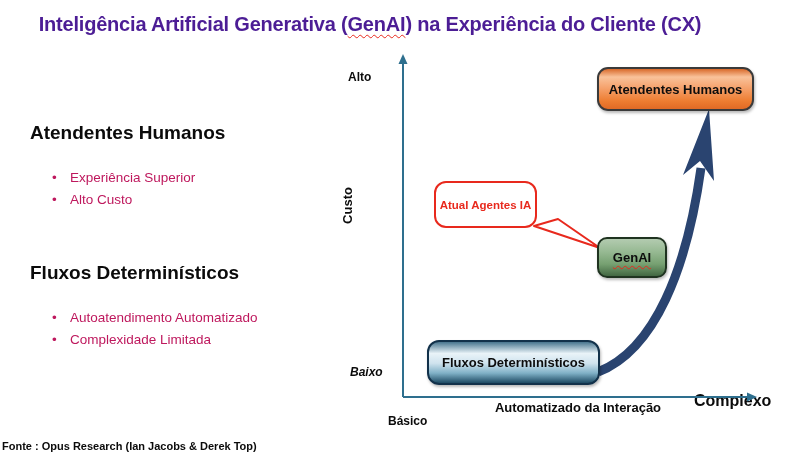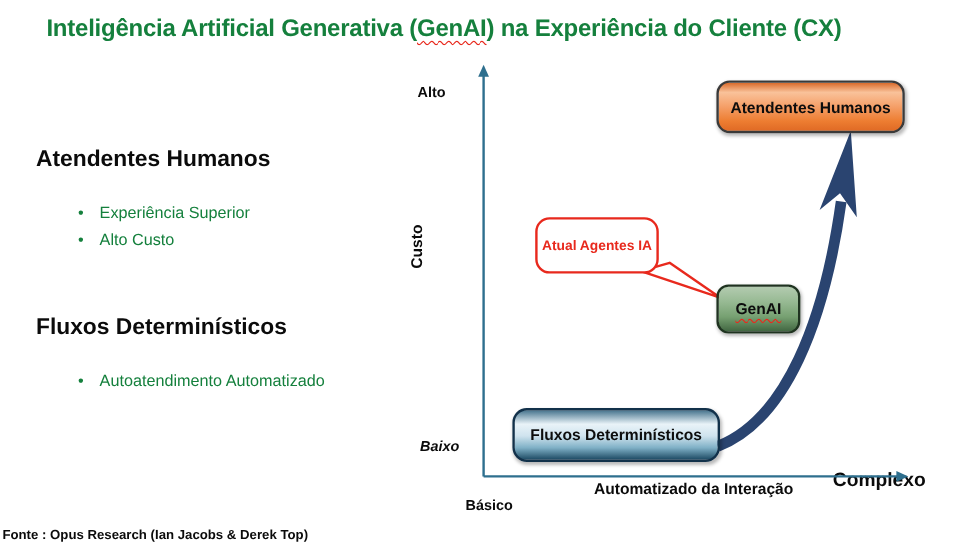--- a/index.html
+++ b/index.html
@@ -6,39 +6,39 @@
   body{
     width:800px;height:461px;position:relative;overflow:hidden;
     background:#ffffff;
     font-family:"Liberation Sans", sans-serif;
     color:#111;
   }
   
   .title{
     position:absolute;top:13px;left:0;width:740px;
     text-align:center;font-size:20px;font-weight:bold;
-    white-space:nowrap;color:#15803d;letter-spacing:-0.2px;
+    white-space:nowrap;color:#4c1d95;letter-spacing:-0.2px;
   }
   .squiggle{
     text-decoration:underline;
     text-decoration-style:wavy;
     text-decoration-color:#e8291d;
     text-decoration-thickness:1px;
     text-underline-offset:3px;
   }
   
   .lp-heading{
     position:absolute;left:30px;margin:0;
     font-size:19px;font-weight:bold;color:#0b0b0b;
   }
   #heading-1{top:122px;}
   #heading-2{top:262px;}
   .lp-list{
-    position:absolute;left:65px;margin:0;padding:0;list-style:none;
-    font-size:13.5px;line-height:22px;color:#15803d;
+    position:absolute;left:52px;margin:0;padding:0;list-style:none;
+    font-size:13.5px;line-height:22px;color:#be185d;
   }
   #list-1{top:167px;}
   #list-2{top:307px;}
   .lp-list li{position:relative;padding-left:18px;}
   .lp-list li::before{content:"•";position:absolute;left:0;top:0;}
   
   .chart-label{position:absolute;font-weight:bold;color:#0b0b0b;}
   #lbl-alto{left:348px;top:70px;font-size:12px;}
   #lbl-baixo{left:350px;top:365px;font-size:12px;font-style:italic;}
   #lbl-custo{
@@ -65,21 +65,21 @@
     border:2px solid #1f3320;border-radius:10px;font-size:13px;
     background:linear-gradient(180deg,#b3cbb0 0%,#96b992 35%,#76a071 68%,#426742 100%);
   }
   .node-atendentes{
     left:597px;top:67px;width:153px;height:40px;
     border:2px solid #3a3a3a;border-radius:11px;font-size:13px;
     background:linear-gradient(180deg,#d96a2b 0%,#f9c29a 20%,#f5a16b 48%,#ed7d31 80%,#e06a25 100%);
   }
   
   .callout{
-    position:absolute;left:446px;top:181px;width:99px;height:43px;z-index:2;
+    position:absolute;left:434px;top:181px;width:99px;height:43px;z-index:2;
     background:#ffffff;border:2px solid #e8291d;border-radius:12px;
     display:flex;align-items:center;justify-content:center;
     color:#e8291d;font-weight:bold;font-size:11.5px;white-space:nowrap;
   }
   
   .footer{
     position:absolute;left:2px;top:440px;
     font-size:11px;font-weight:bold;color:#0b0b0b;
   }
 </style>
@@ -90,20 +90,21 @@
 
 <h2 class="lp-heading" id="heading-1">Atendentes Humanos</h2>
 <ul class="lp-list" id="list-1">
   <li>Experiência Superior</li>
   <li>Alto Custo</li>
 </ul>
 
 <h2 class="lp-heading" id="heading-2">Fluxos Determinísticos</h2>
 <ul class="lp-list" id="list-2">
   <li>Autoatendimento Automatizado</li>
+  <li>Complexidade Limitada</li>
 </ul>
 
 <svg class="svg-layer" viewBox="0 0 800 461" aria-hidden="true">
 
   <path d="M 598 372 C 655 350, 687 268, 701 168" fill="none" stroke="#2a4470" stroke-width="9"></path>
   <polygon points="709,109 683,175 700,161 714,181" fill="#2a4470"></polygon>
 
   <line x1="403" y1="62" x2="403" y2="397" stroke="#2e6f8e" stroke-width="2"></line>
   <polygon points="403,54 398.5,64 407.5,64" fill="#2e6f8e"></polygon>
   <line x1="403" y1="397" x2="749" y2="397" stroke="#2e6f8e" stroke-width="2"></line>

